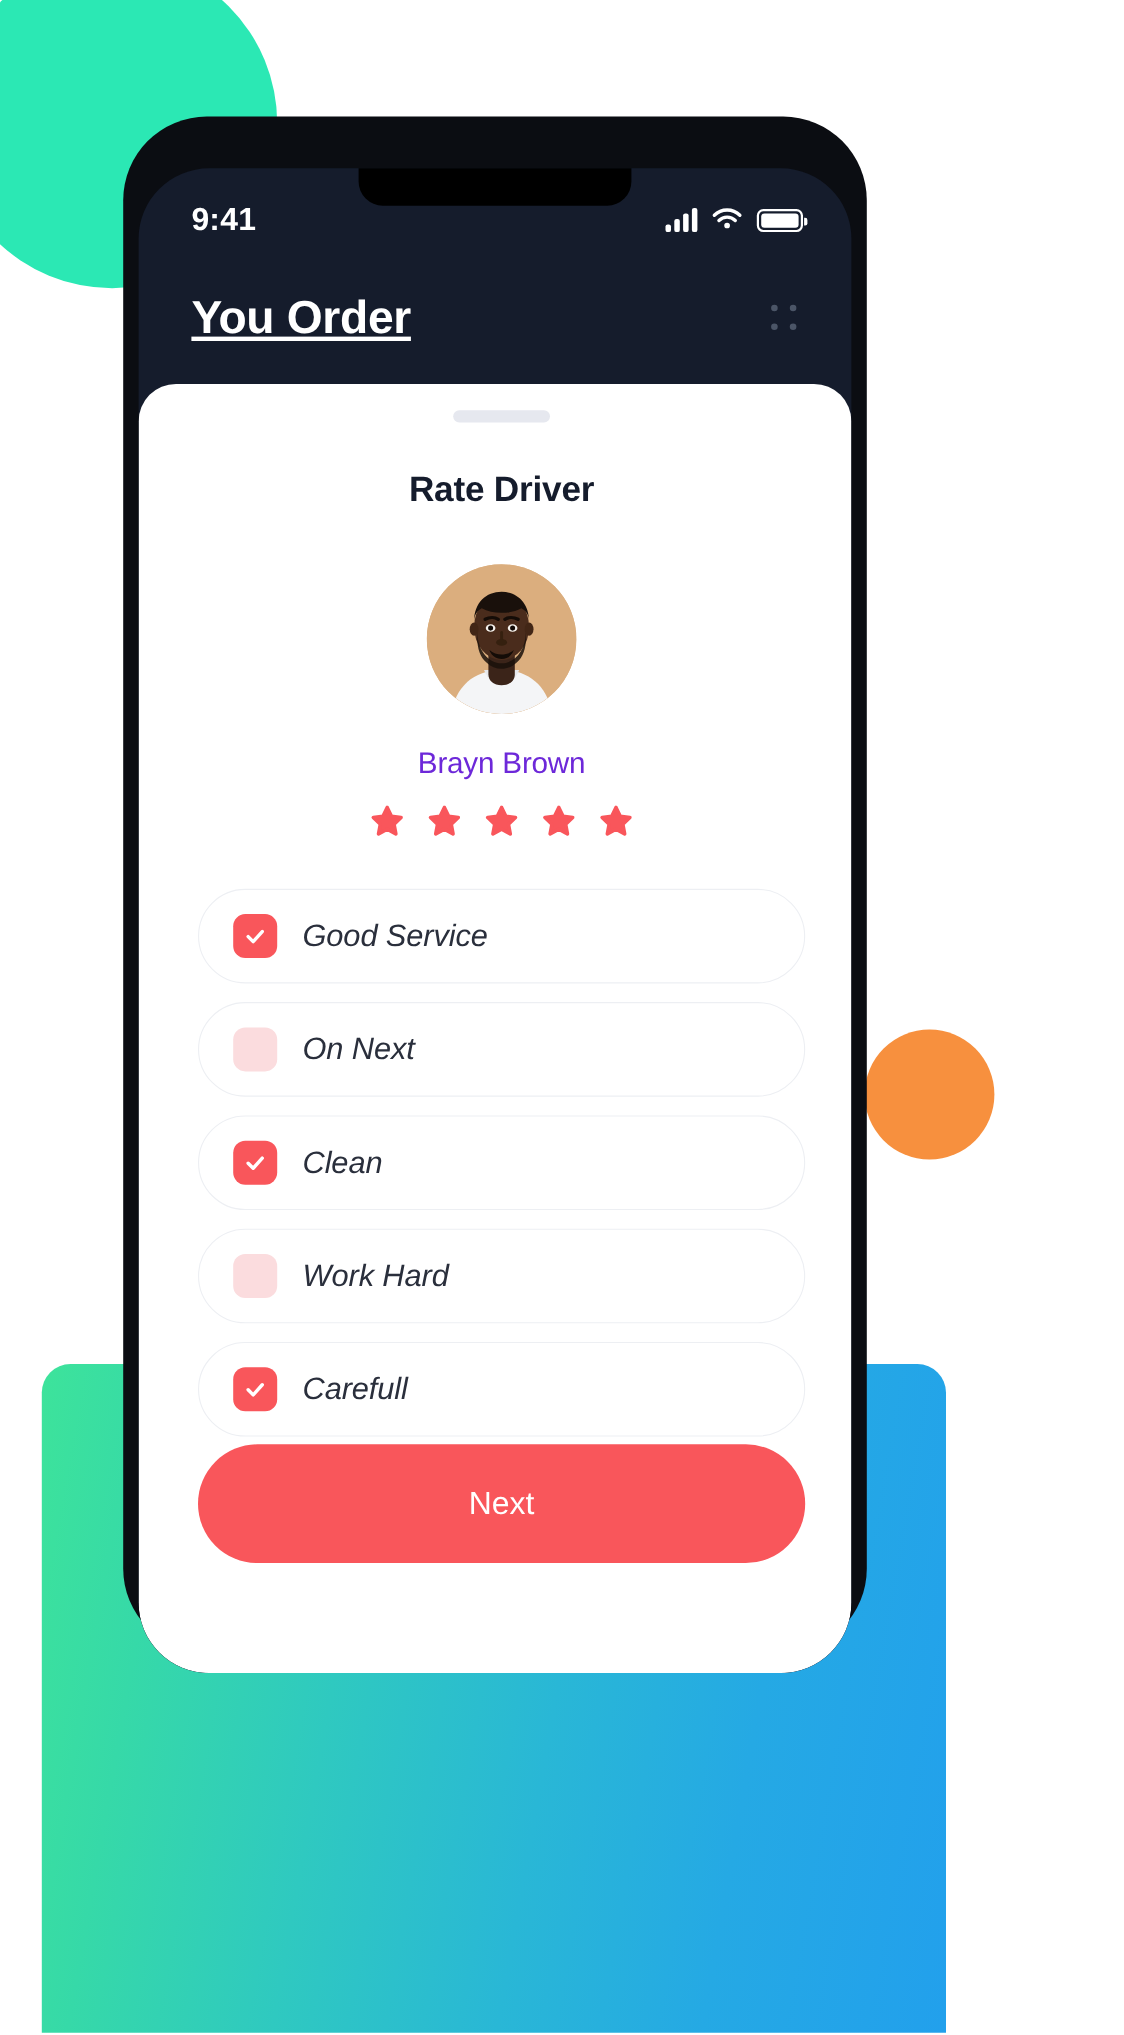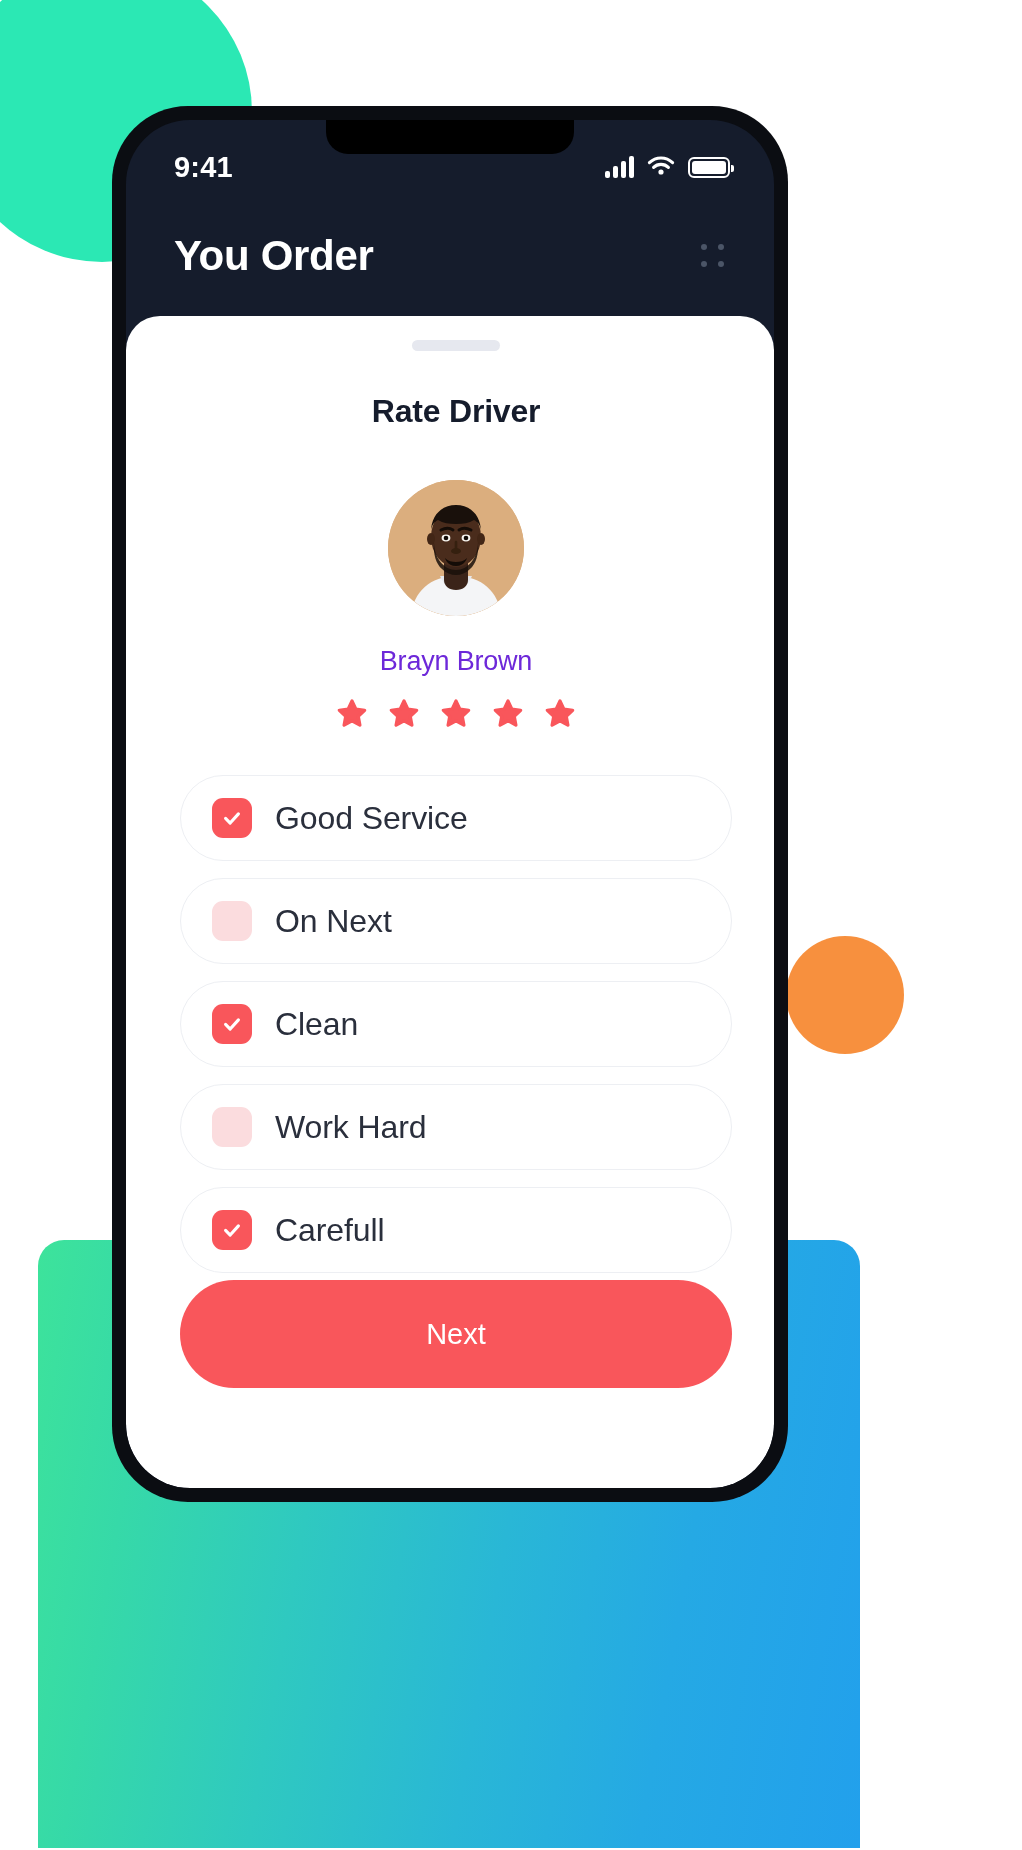--- a/index.html
+++ b/index.html
@@ -60,20 +60,21 @@
     border-radius: 76px;
     padding: 14px;
   }
   .phone-screen {
     position: relative;
     width: 100%;
     height: 100%;
     border-radius: 64px;
     background: #151C2C;
     overflow: hidden;
+    margin-top: 33px;
   }
 
   
   .notch {
     position: absolute;
     left: 50%;
     transform: translateX(-50%);
     top: -2px;
     width: 248px;
     height: 36px;
@@ -159,20 +160,21 @@
     align-items: center;
     justify-content: space-between;
     padding: 0 46px 0 48px;
     z-index: 20;
   }
   .app-title {
     color: #ffffff;
     font-size: 42px;
     font-weight: bold;
     letter-spacing: -0.3px;
+    text-decoration: underline;
   }
   .grid-dots {
     width: 30px;
     height: 30px;
     display: grid;
     grid-template-columns: 1fr 1fr;
     grid-template-rows: 1fr 1fr;
     gap: 9px;
     padding: 3px;
     cursor: pointer;
@@ -266,23 +268,24 @@
     border-radius: 11px;
     flex: 0 0 auto;
     display: flex;
     align-items: center;
     justify-content: center;
   }
   .checkbox.on { background: #F9565B; }
   .checkbox.off { background: #FBDCDE; }
   .checkbox svg { width: 22px; height: 22px; }
   .option-label {
-    font-size: 32px;
+    font-size: 28px;
     color: #2A2F3C;
     letter-spacing: -0.1px;
+    font-style: italic;
   }
 
   
   .next-btn {
     margin: auto 0 100px 0;
     height: 108px;
     border-radius: 54px;
     background: #F9565B;
     color: #ffffff;
     font-size: 29px;

